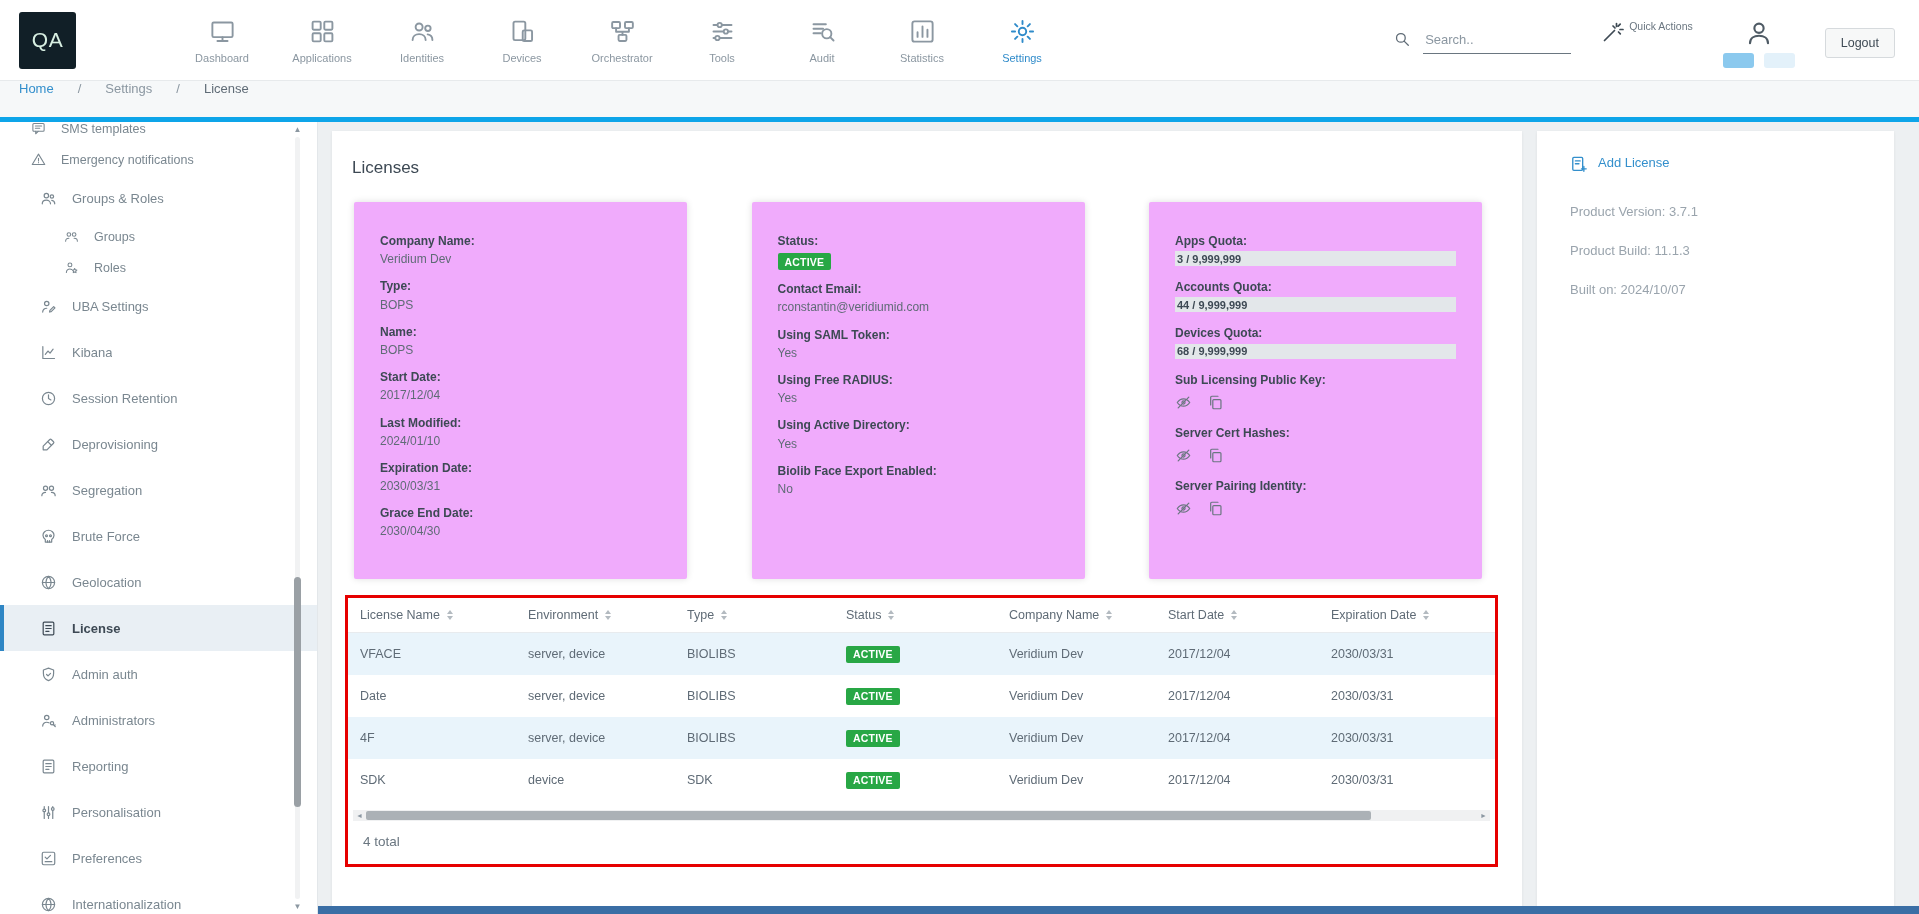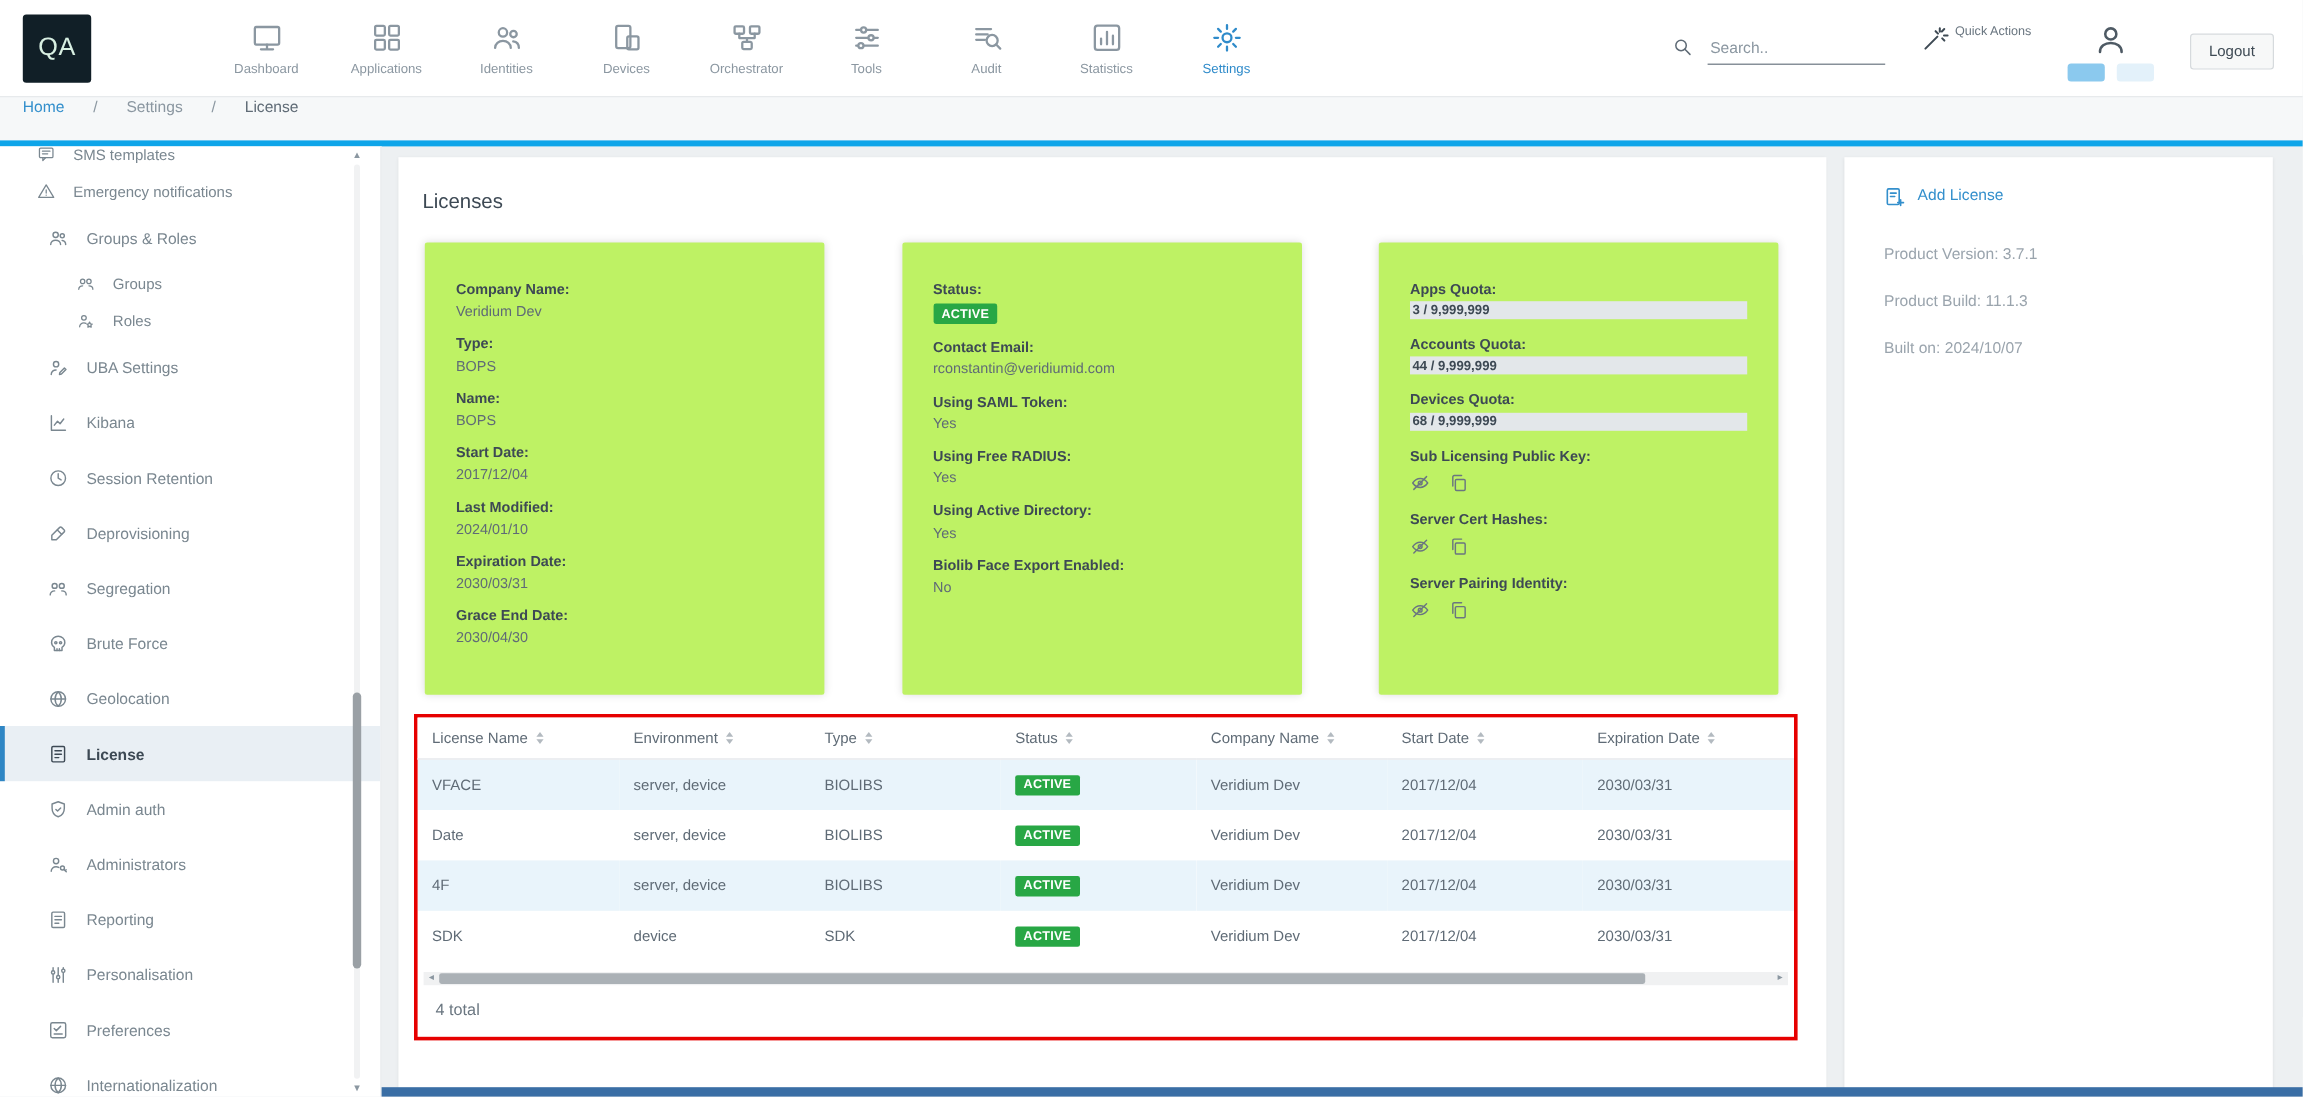--- a/index.html
+++ b/index.html
@@ -54,21 +54,21 @@
 .sb-track{position:absolute;top:15px;bottom:15px;left:3px;width:5px;background:#f1f2f3;border-radius:3px}
 .sb-arrow{position:absolute;left:0;width:11px;text-align:center;font-size:8px;color:#8b97a1;line-height:15px;height:15px;cursor:pointer}
 .sb-arrow.up{top:0}
 .sb-arrow.down{bottom:0}
 .sb-thumb{position:absolute;top:455px;height:230px;width:7px;left:2px;background:#9aa0a5;border-radius:4px;cursor:grab}
 
 
 .main-card{position:absolute;left:332px;top:131px;width:1190px;height:777px;background:#fff;box-shadow:0 1px 3px rgba(0,0,0,.07)}
 .page-title{font-size:17px;font-weight:normal;color:#3d4954;margin:27px 0 0 20px}
 .cards-row{display:flex;justify-content:space-between;margin:24px 40px 0 22px}
-.card{width:333px;height:377px;background:#bef264;box-shadow:0 0 7px rgba(0,0,0,.13);border-radius:2px;padding:31px 26px;overflow:hidden}
+.card{width:333px;height:377px;background:#f0abfc;box-shadow:0 0 7px rgba(0,0,0,.13);border-radius:2px;padding:31px 26px;overflow:hidden}
 .fl{font-weight:bold;font-size:12px;color:#3d4954;margin-bottom:2px;line-height:1.35}
 .fv{font-size:12px;color:#5f6b76;margin-bottom:11px;line-height:1.35}
 .badge{display:inline-block;background:#28a745;color:#fff;font-size:10.5px;font-weight:bold;padding:2.5px 7px;border-radius:2px;letter-spacing:.2px}
 .field .badge{margin:2px 0 11px}
 .quota-bar{height:15px;background:#e3e7ea;margin:2px 0 13px;display:flex;align-items:center}
 .quota-val{font-size:11px;font-weight:bold;color:#3d4954;padding-left:2px;white-space:nowrap}
 .secret-icons{display:flex;gap:15px;margin:6px 0 14px}
 .act-ic{width:17px;height:17px;color:#6a7680;cursor:pointer}
 
 

